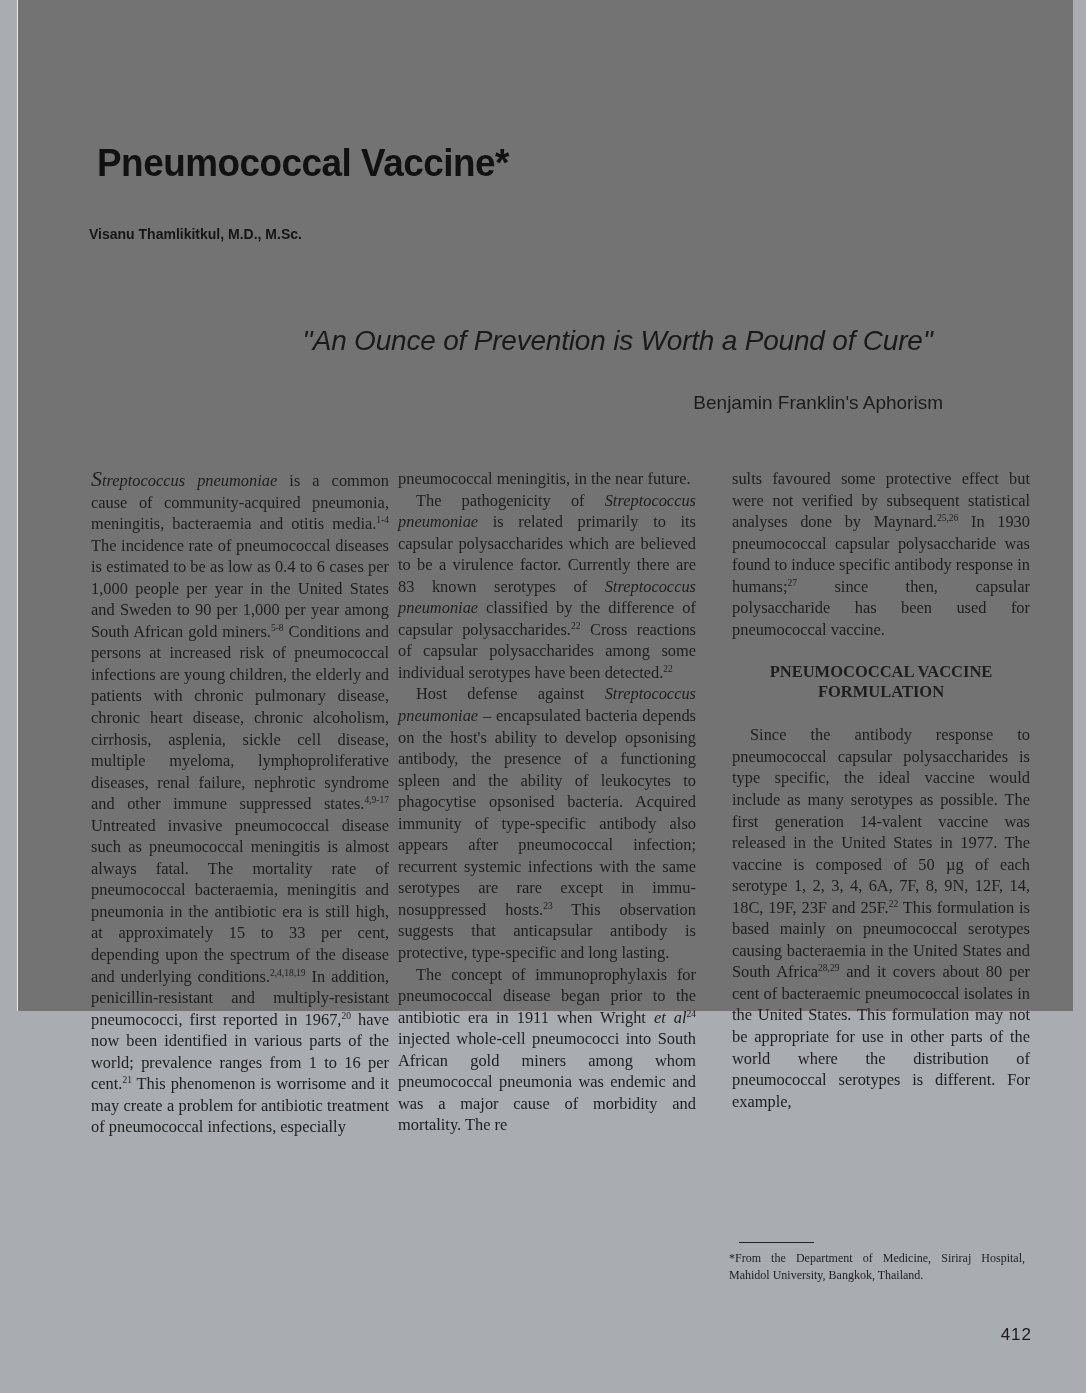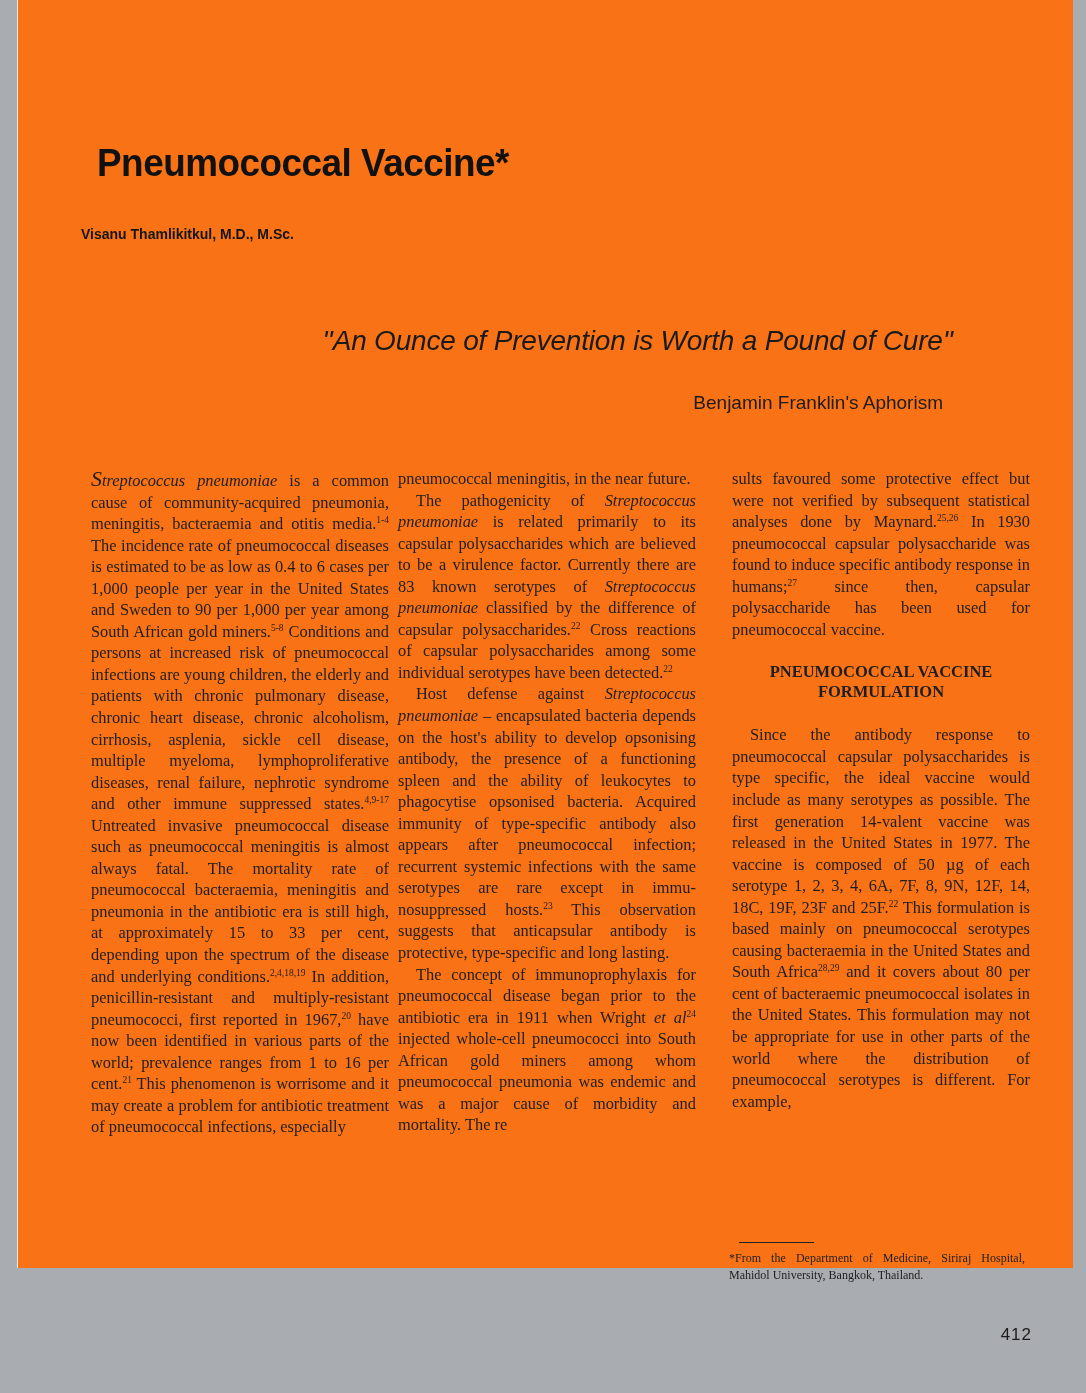--- a/index.html
+++ b/index.html
@@ -1,37 +1,37 @@
 <!DOCTYPE html>
 <html><head>
 <meta charset="utf-8">
 <style>
   html, body { margin: 0; padding: 0; }
   body {
     width: 1086px; height: 1393px; position: relative; overflow: hidden;
     background: #a9acb0;
   }
   .page {
-    position: absolute; left: 17px; top: 0; width: 1056px; height: 1268px;
-    background: #f97316;
+    position: absolute; left: 17px; top: 0; width: 1056px; height: 1011px;
+    background: #737373;
     box-shadow: inset 1px 0 0 #e9e9e6;
   }
   .title {
     position: absolute; left: 80px; top: 142px; margin: 0;
     font-family: "Liberation Sans", sans-serif; font-weight: bold;
     font-size: 38px; letter-spacing: -0.5px; color: #111;
     transform: scaleX(0.97); transform-origin: left top;
   }
   .author {
-    position: absolute; left: 64px; top: 226px; margin: 0;
+    position: absolute; left: 72px; top: 226px; margin: 0;
     font-family: "Liberation Sans", sans-serif; font-weight: bold;
     font-size: 14px; color: #151515;
   }
   .epigraph {
-    position: absolute; left: 156px; top: 325px; width: 780px; margin: 0;
+    position: absolute; left: 136px; top: 325px; width: 780px; margin: 0;
     text-align: right;
     font-family: "Liberation Sans", sans-serif; font-style: italic;
     font-size: 28px; color: #1a1a1a; font-weight: normal; letter-spacing: -0.2px;
   }
   .epigraph-src {
     position: absolute; left: 560px; top: 384px; width: 358px; margin: 8px;
     text-align: right;
     font-family: "Liberation Sans", sans-serif; font-size: 19px; color: #1c1c1c;
   }
   .col {

